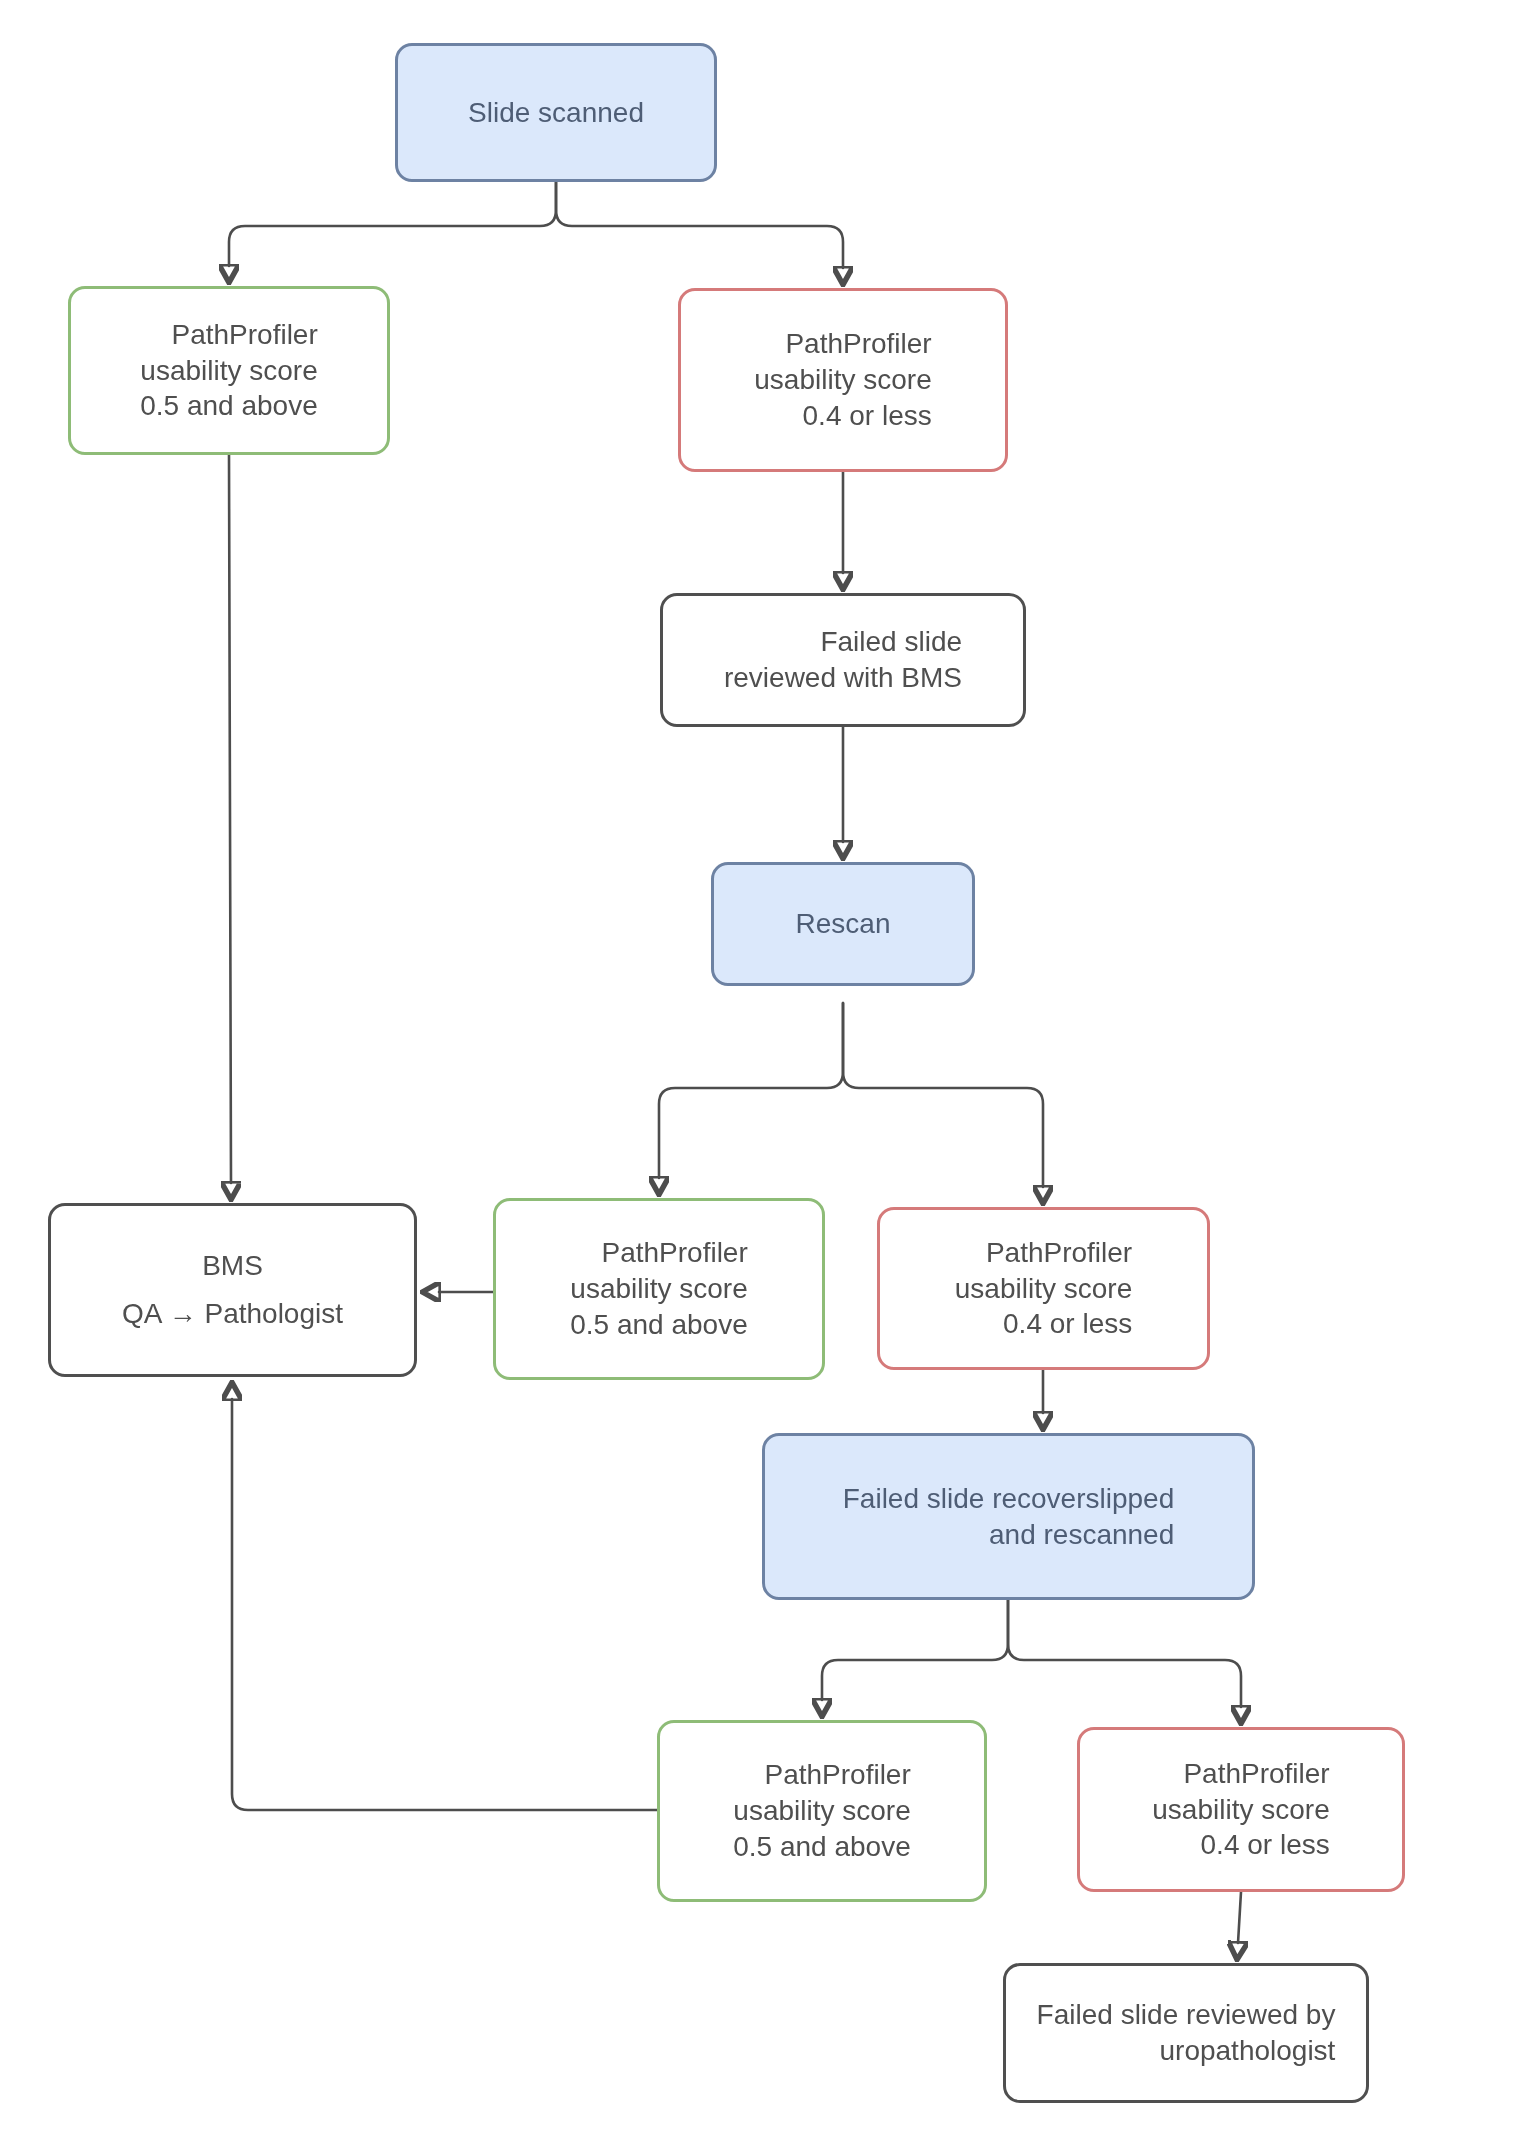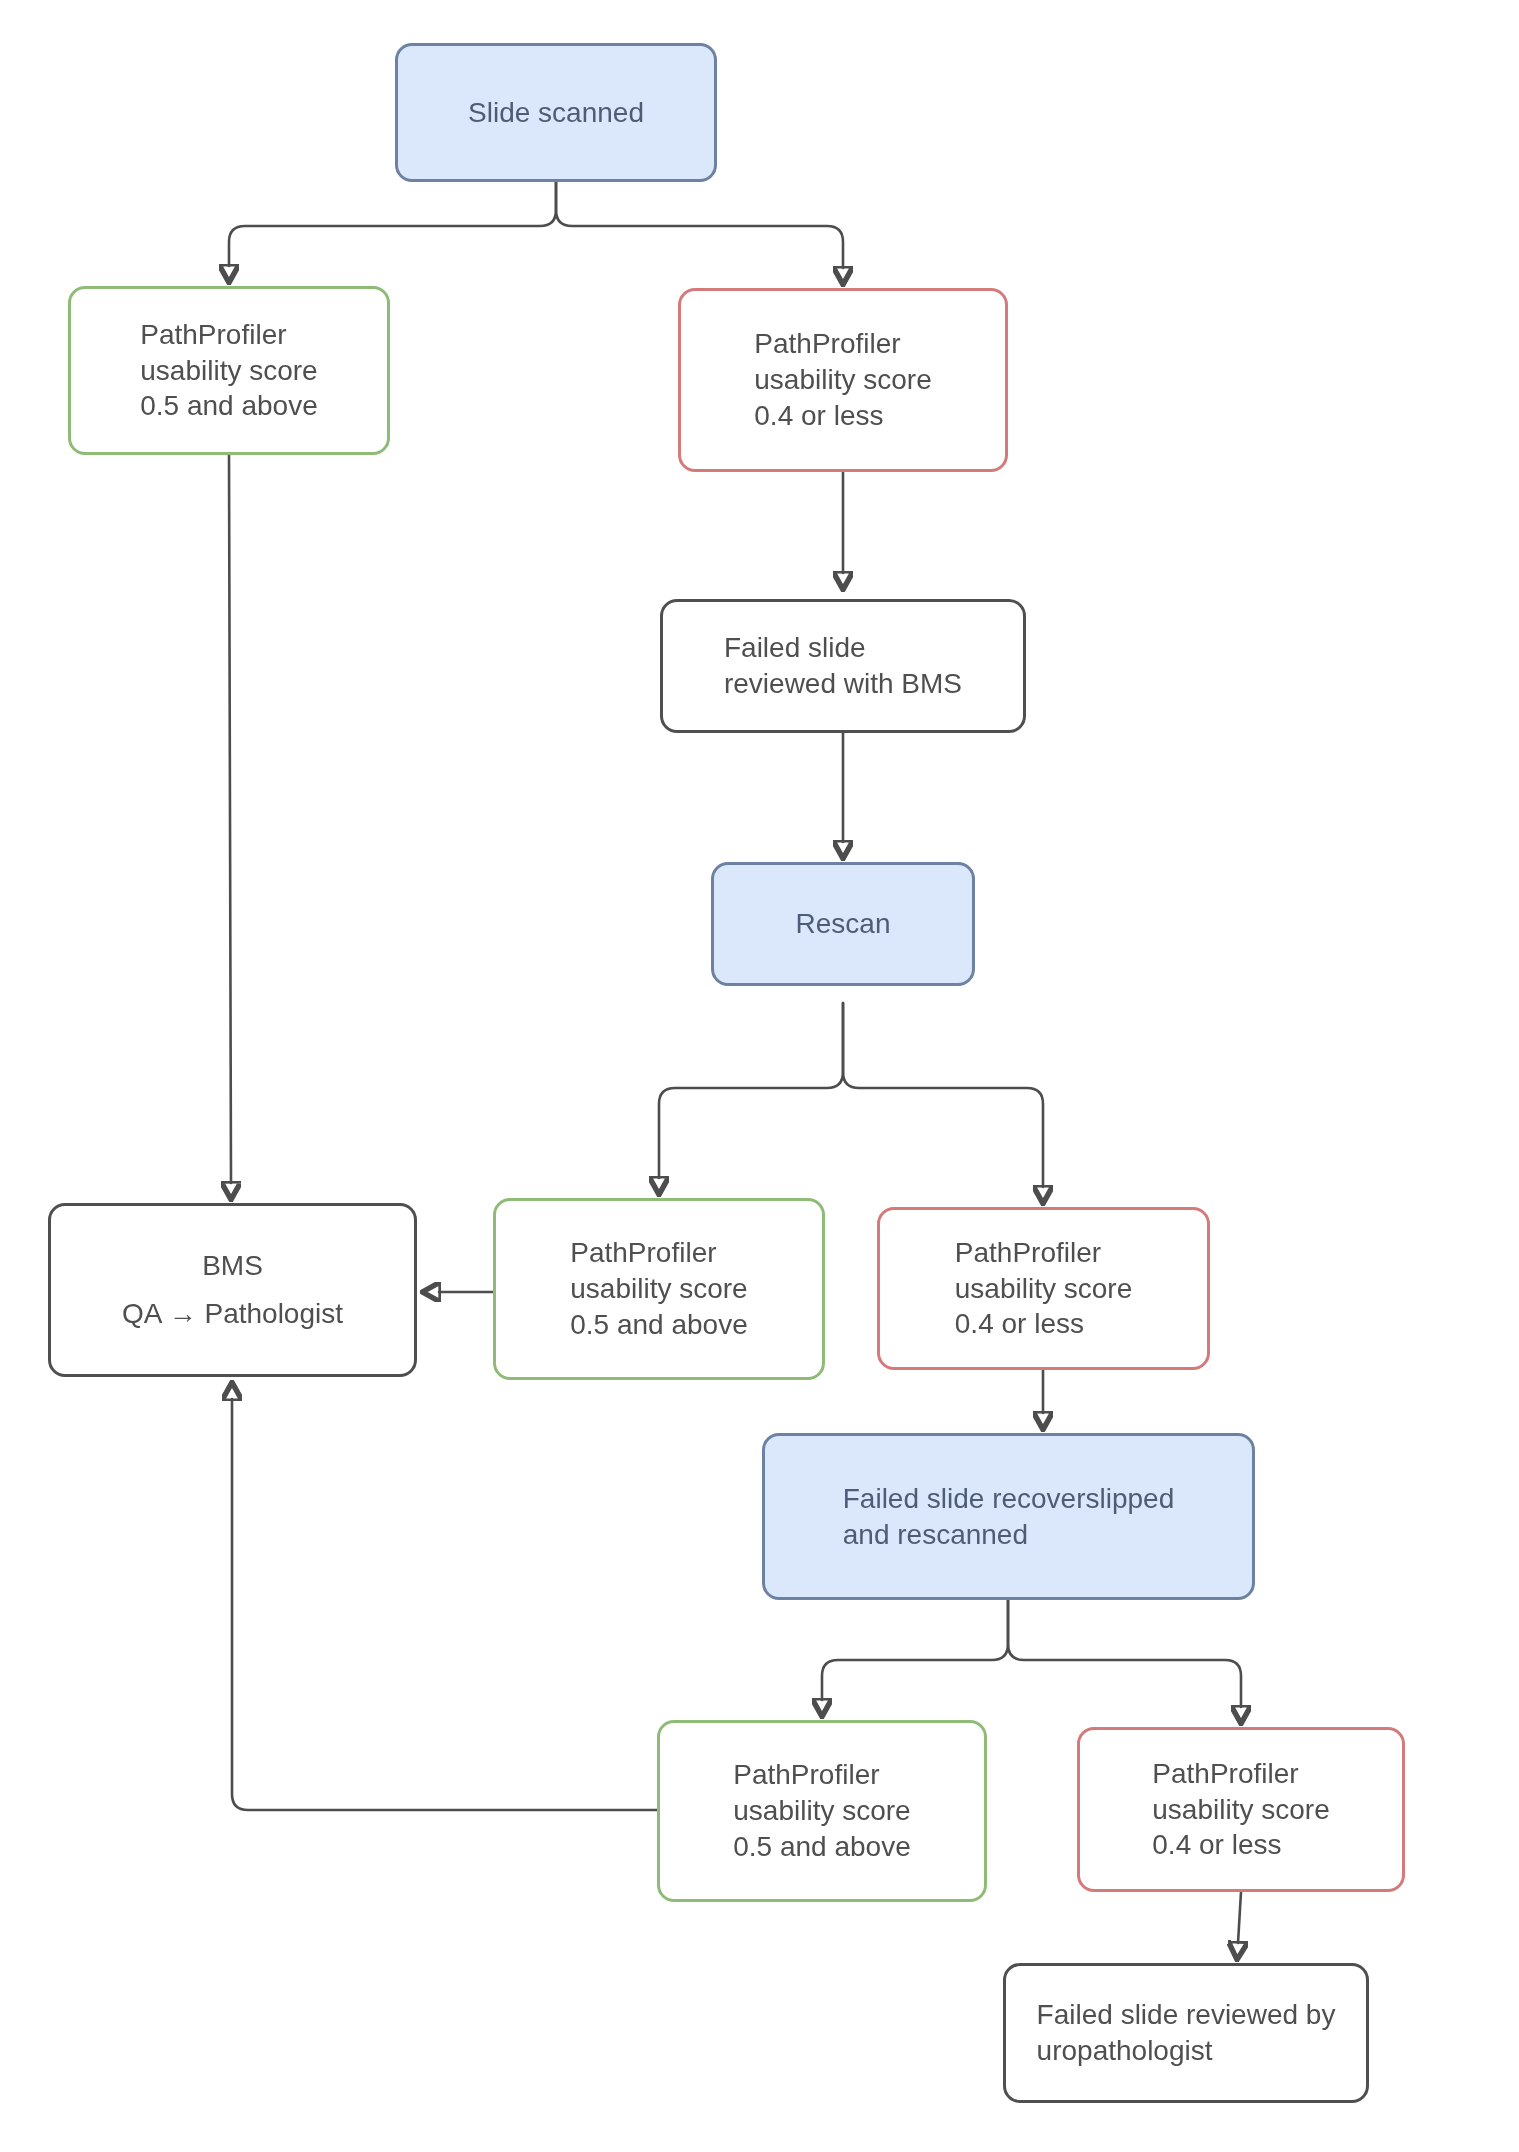--- a/index.html
+++ b/index.html
@@ -18,21 +18,21 @@
     pointer-events: none;
   }
   .edges-layer path { stroke: #4d4d4d; stroke-width: 2.6; fill: none; stroke-linecap: round; }
   .node {
     position: absolute;
     box-sizing: border-box;
     display: flex;
     flex-direction: column;
     align-items: center;
     justify-content: center;
-    text-align: left;
+    text-align: right;
     border-radius: 17px;
     background: #ffffff;
     font-size: 28px;
     line-height: 1.28;
     color: #4f4f4f;
     white-space: pre-line;
     padding: 8px 30px;
   }
   .node.primary { background: #dbe8fb; border: 3px solid #6d82a3; color: #4e5d75; }
   .node.success { background: #ffffff; border: 3px solid #8ebc77; }
@@ -75,21 +75,21 @@
 usability score
 0.5 and above</span>
   </div>
 
   <div class="node danger" style="left:678px; top:288px; width:330px; height:184px;">
     <span>PathProfiler
 usability score
 0.4 or less</span>
   </div>
 
-  <div class="node neutral" style="left:660px; top:593px; width:366px; height:134px;margin-top:6px;">
+  <div class="node neutral" style="left:660px; top:593px; width:366px; height:134px;">
     <span>Failed slide
 reviewed with BMS</span>
   </div>
 
   <div class="node primary" style="left:711px; top:862px; width:264px; height:124px;">
     <span>Rescan</span>
   </div>
 
   <div class="node neutral" style="left:48px; top:1203px; width:369px; height:174px;">
     <span>BMS</span>

